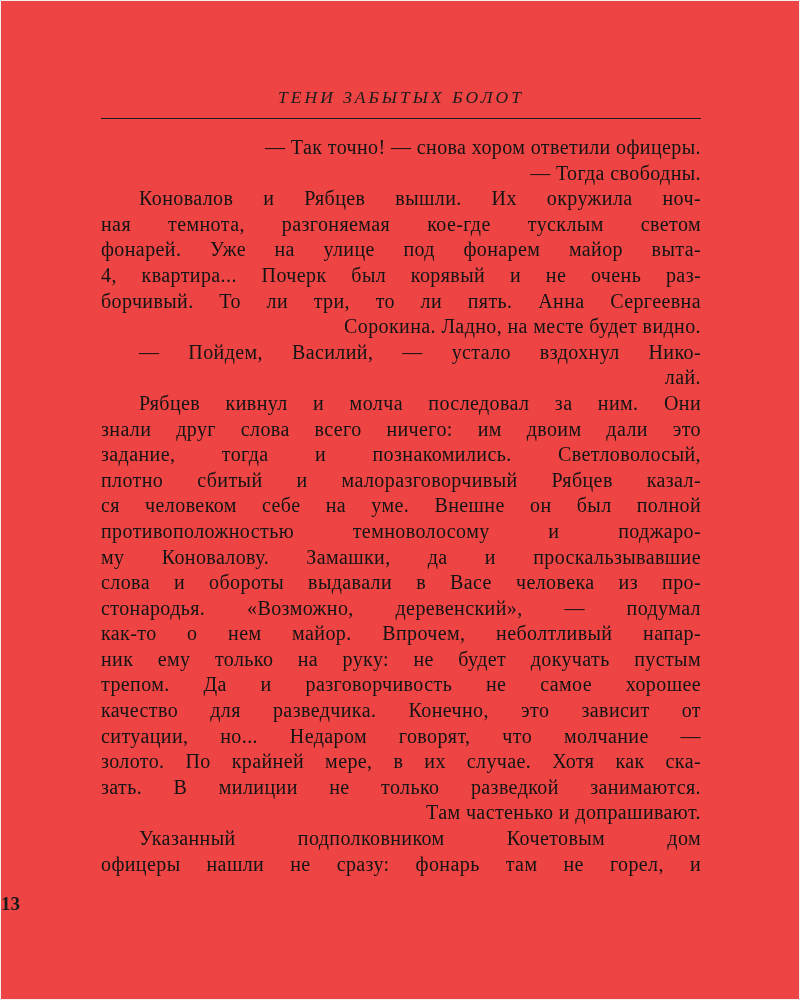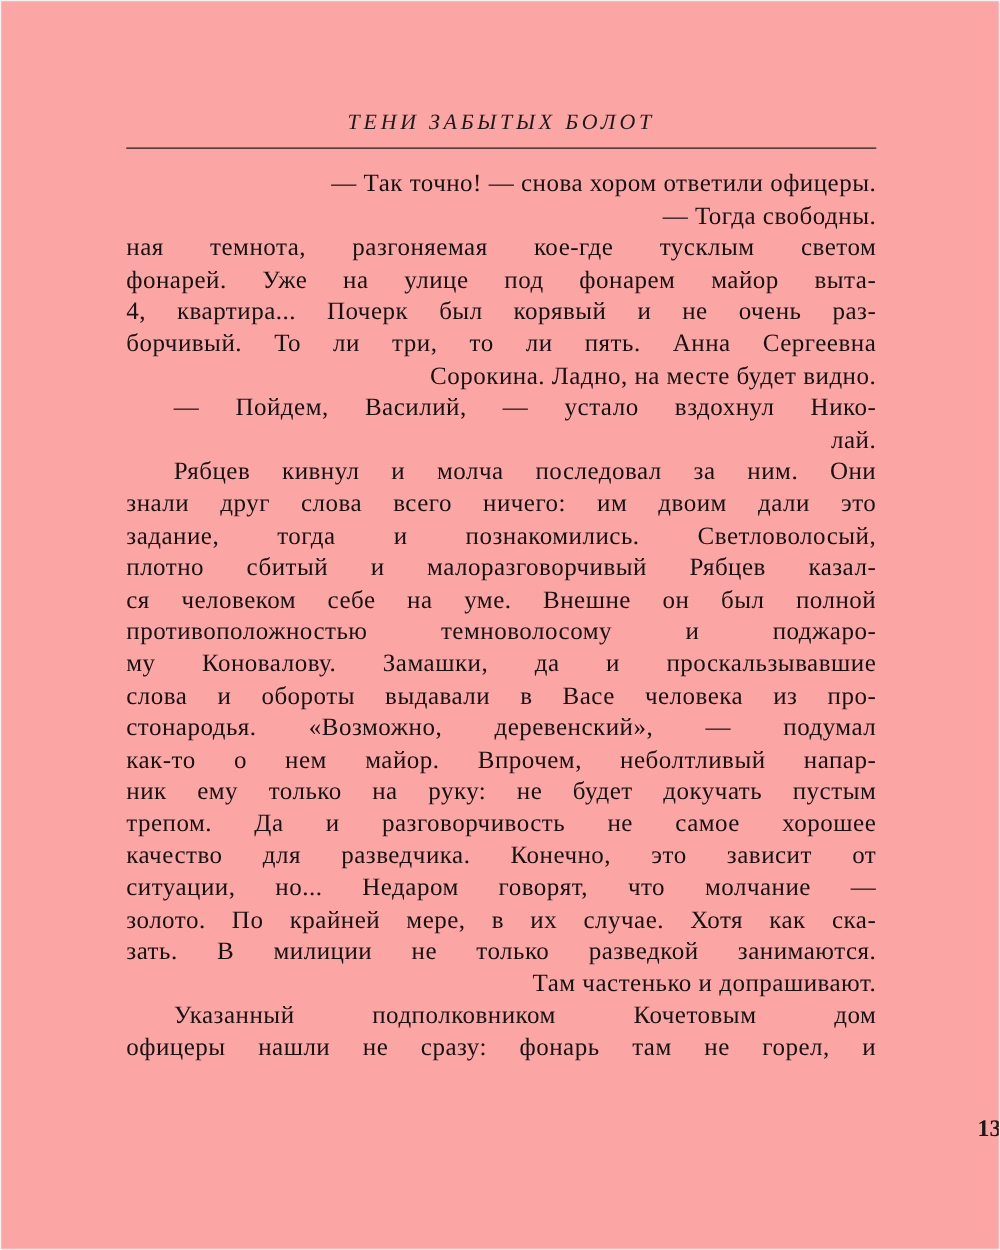--- a/index.html
+++ b/index.html
@@ -6,21 +6,21 @@
     margin: 0;
     padding: 0;
     background: #ffffff;
     font-family: "Liberation Serif", "DejaVu Serif", serif;
     color: #141414;
   }
   .page {
     position: relative;
     width: 800px;
     height: 1000px;
-    background: #fca5a5;
+    background: #ef4444;
     overflow: hidden;
     box-sizing: border-box;
     border: 1px solid #f0f0f0;
   }
   .header {
     position: absolute;
     top: 86px;
     left: 100px;
     width: 600px;
     text-align: center;
@@ -59,37 +59,38 @@
   }
   .line.just {
     text-align: justify;
     text-align-last: justify;
   }
   .page-number {
     position: absolute;
     top: 892px;
     left: 0;
     width: 800px;
-    text-align: right;
+    text-align: left;
     font-weight: bold;
     font-size: 19px;
     color: #1a1a1a;
   }
 </style>
 </head>
 <body>
 
 <div class="page">
   <div class="header">
     <div class="header-title">ТЕНИ ЗАБЫТЫХ БОЛОТ</div>
   </div>
   <div class="header-rule"></div>
   <div class="body-text">
       <div class="line indent">— Так точно! — снова хором ответили офицеры.</div>
       <div class="line indent">— Тогда свободны.</div>
+      <div class="line indent just">Коновалов и Рябцев вышли. Их окружила ноч-</div>
       <div class="line just">ная темнота, разгоняемая кое-где тусклым светом</div>
       <div class="line just">фонарей. Уже на улице под фонарем майор выта-</div>
       <div class="line just">4, квартира... Почерк был корявый и не очень раз-</div>
       <div class="line just">борчивый. То ли три, то ли пять. Анна Сергеевна</div>
       <div class="line">Сорокина. Ладно, на месте будет видно.</div>
       <div class="line indent just">— Пойдем, Василий, — устало вздохнул Нико-</div>
       <div class="line">лай.</div>
       <div class="line indent just">Рябцев кивнул и молча последовал за ним. Они</div>
       <div class="line just">знали друг слова всего ничего: им двоим дали это</div>
       <div class="line just">задание, тогда и познакомились. Светловолосый,</div>

